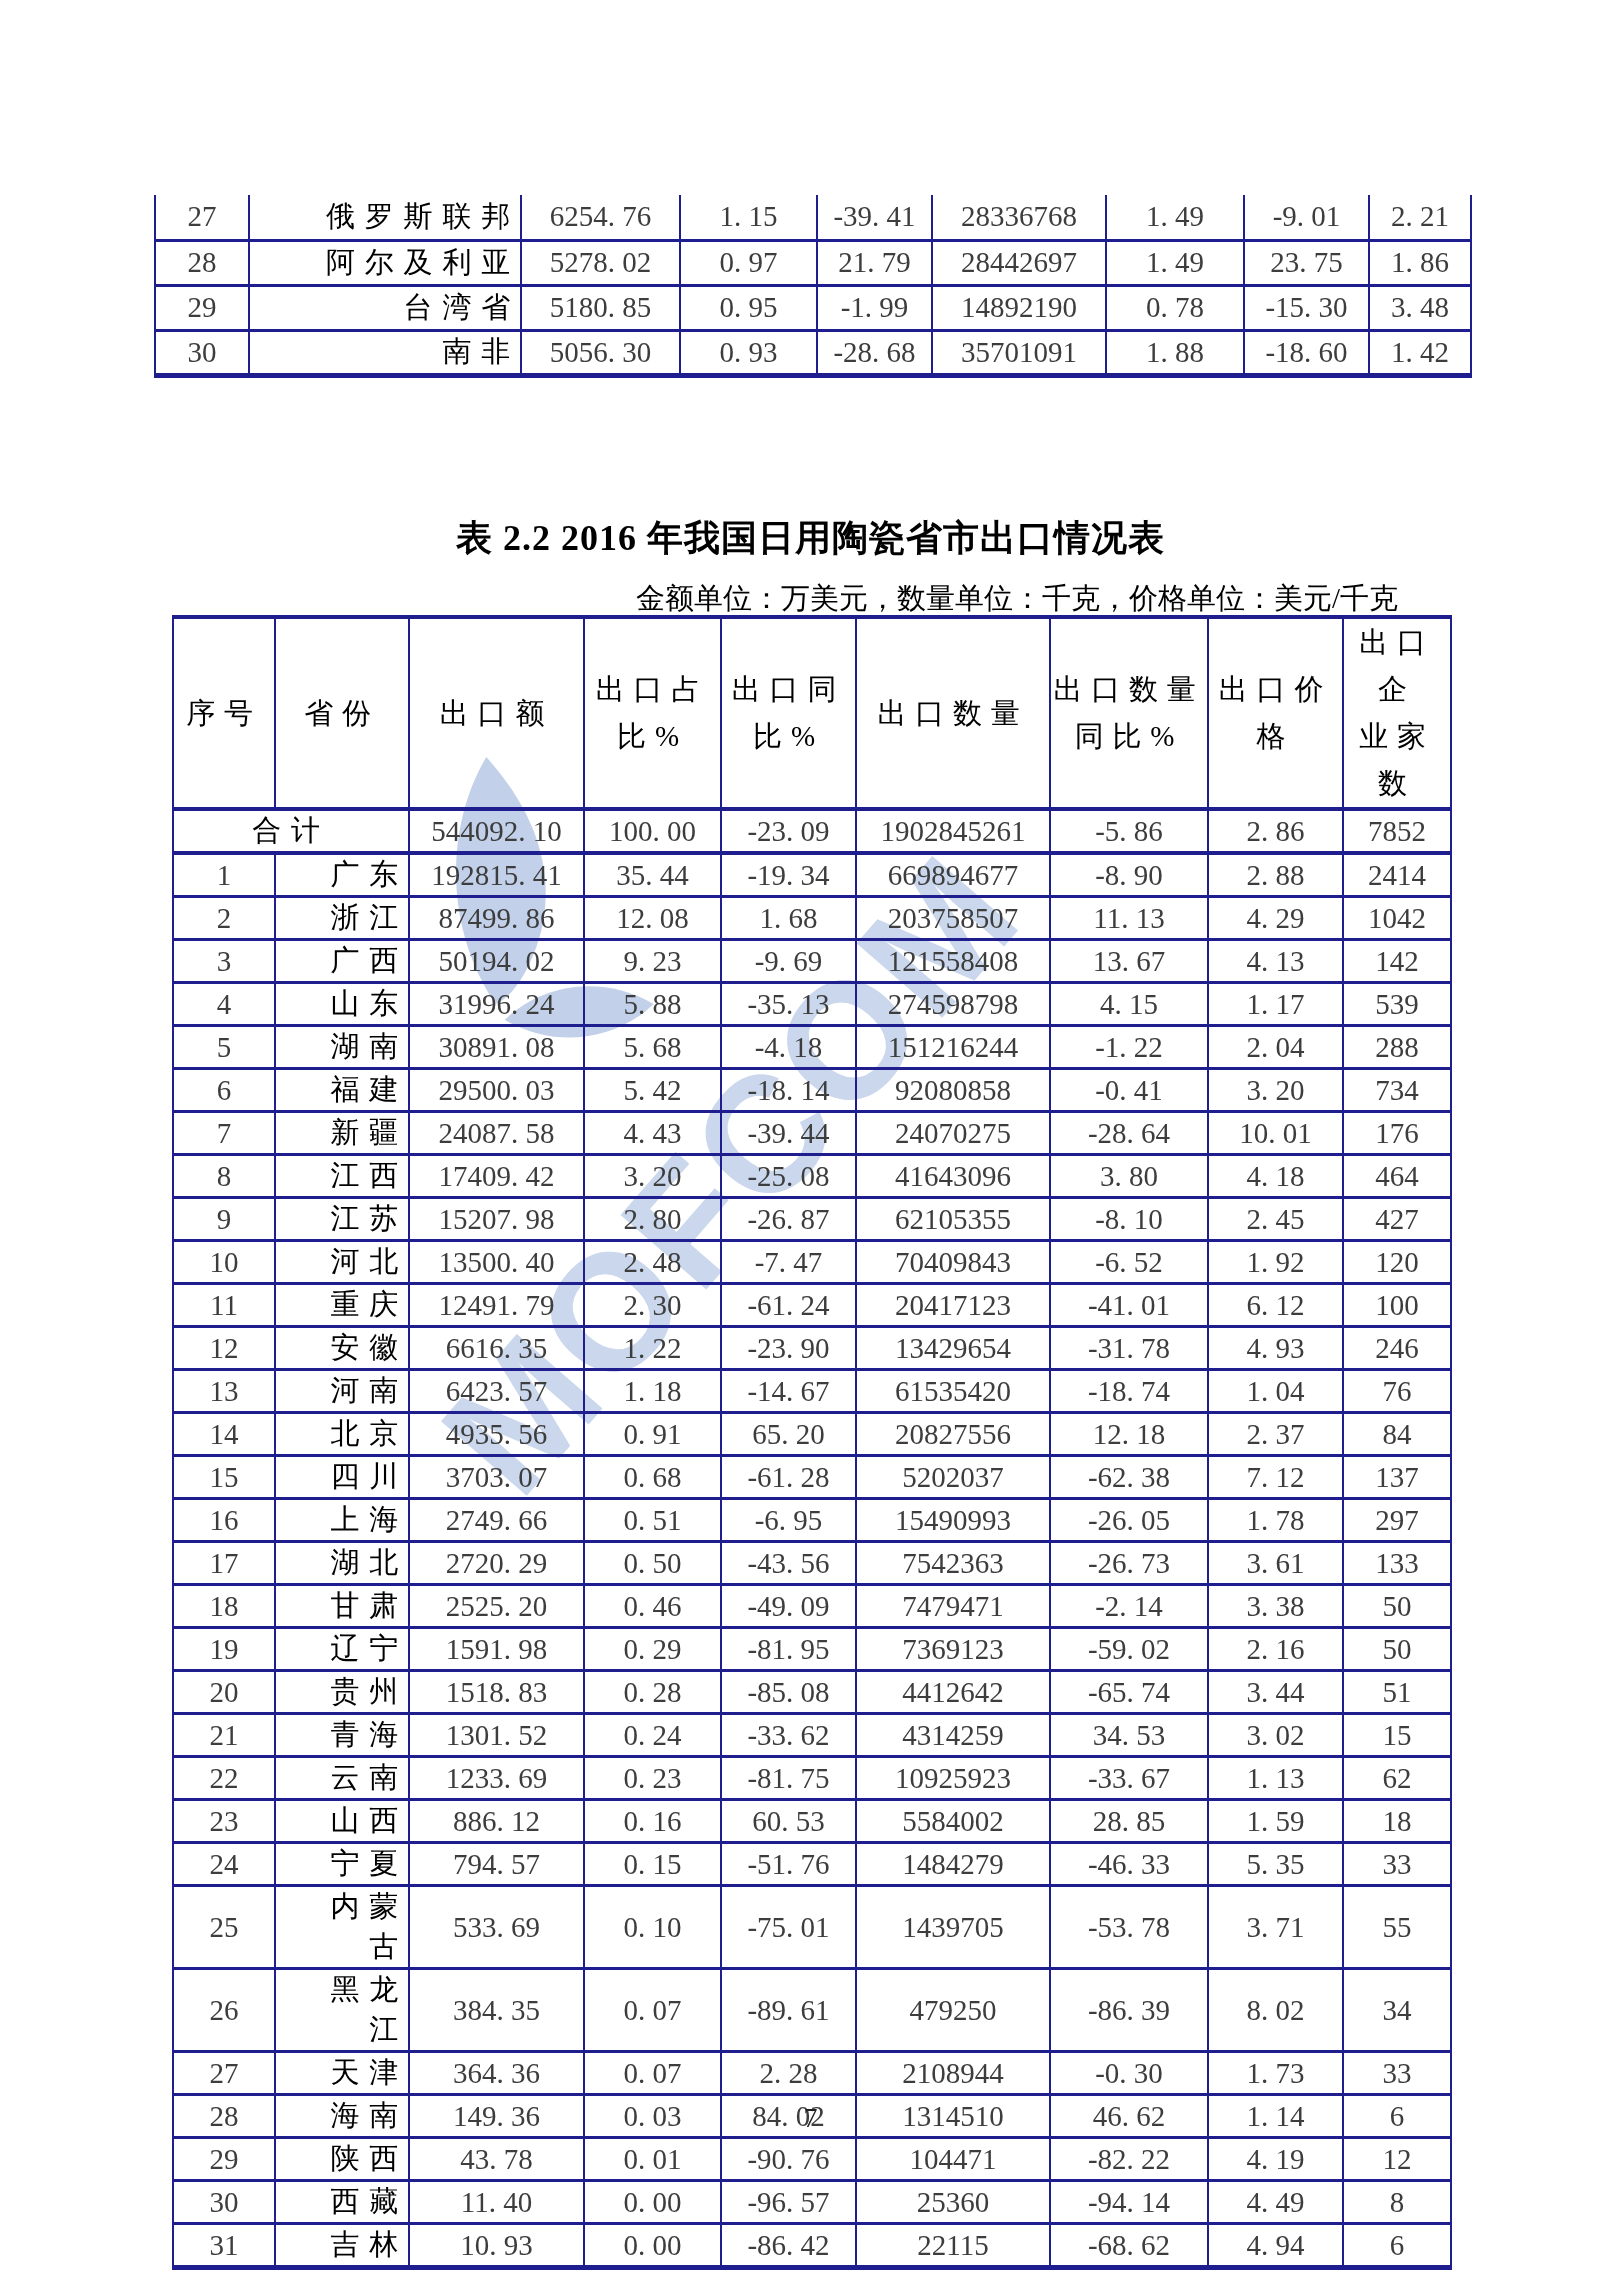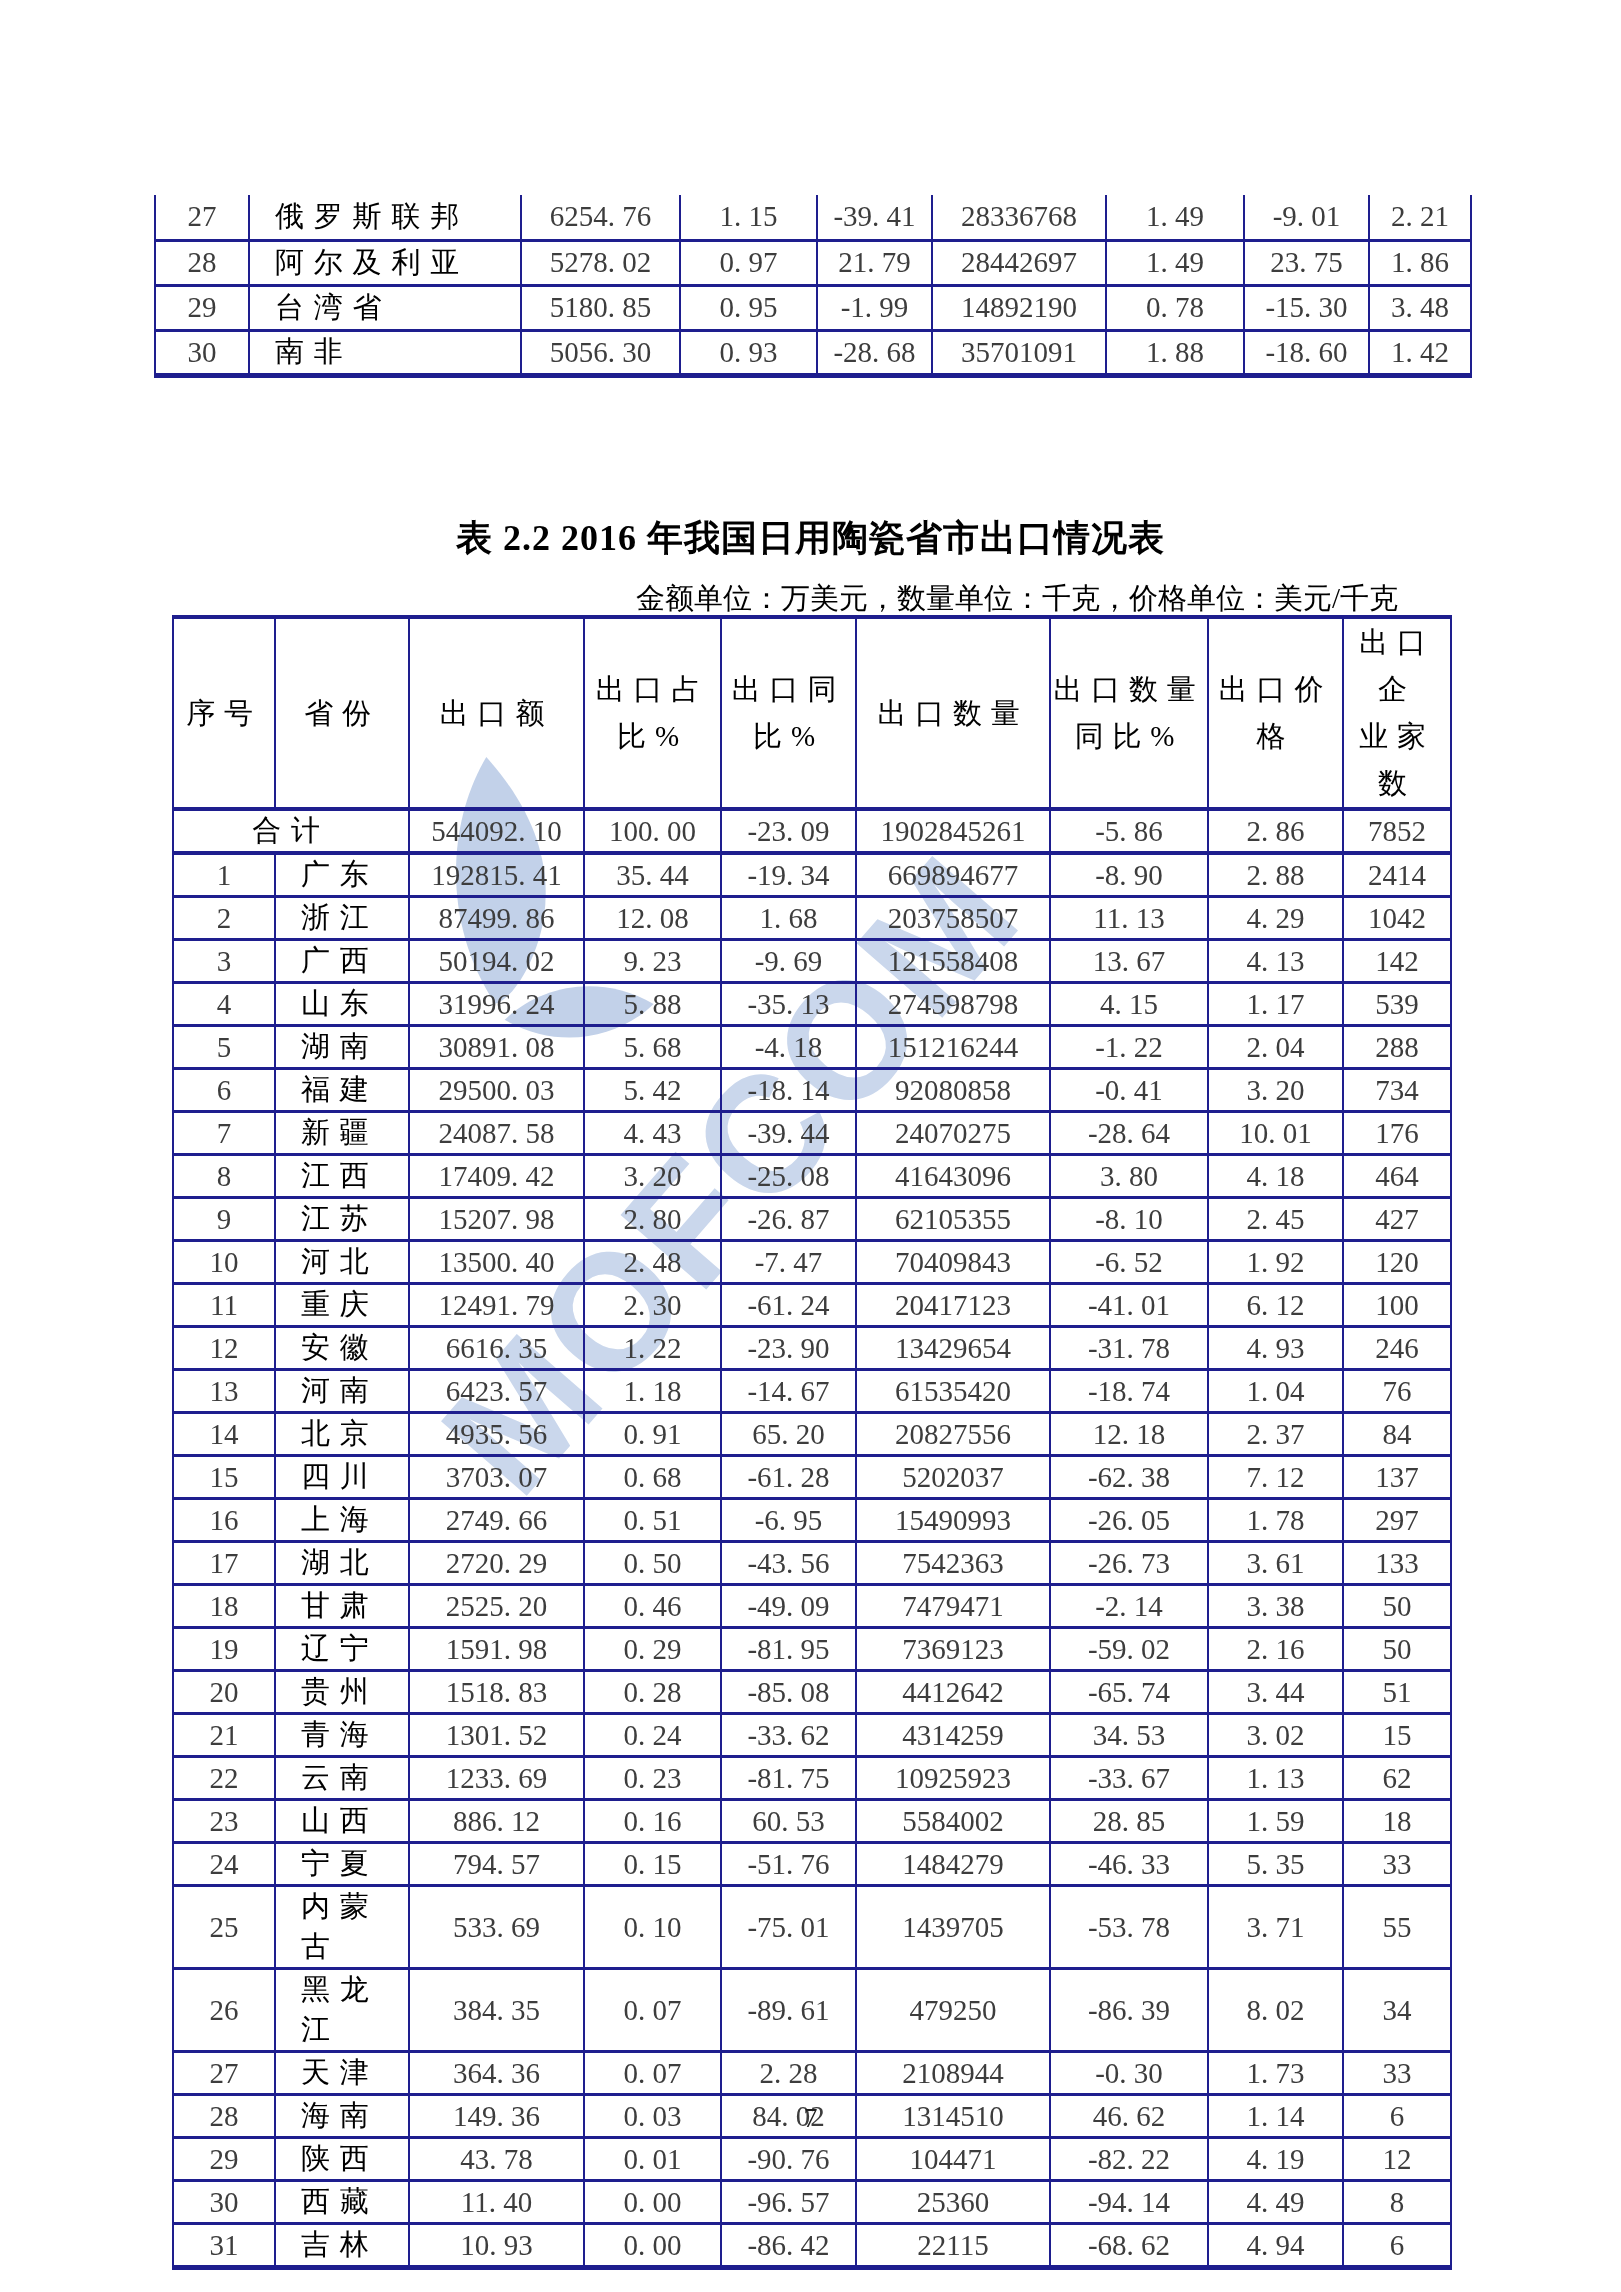--- a/index.html
+++ b/index.html
@@ -36,21 +36,21 @@
   
   table{border-collapse:collapse;table-layout:fixed;position:absolute;z-index:1;}
   td{
     padding:0;margin:0;vertical-align:middle;overflow:hidden;
     font-size:29px;color:var(--num);text-align:center;
     border:2.9px solid var(--bd);
     border-top-width:3.9px;border-bottom-width:3.9px;
     background:transparent;
   }
   td.name{
-    text-align:left;padding-left:25px;color:var(--txt);letter-spacing:9.8px;
+    text-align:right;padding-left:25px;color:var(--txt);letter-spacing:9.8px;
   }
   
   #top-table{left:154px;top:195px;width:1317px;border-top:0;border-bottom:5.9px solid var(--bd);}
   #top-table tr{height:45px;}
   #top-table tr:first-child td{border-top:0;}
   
   #main-table{left:172px;top:615px;width:1279px;
     border:2.9px solid var(--bd);border-top-width:4.9px;border-bottom-width:5.9px;}
   #main-table thead tr{height:86px;}
   #main-table thead td{

